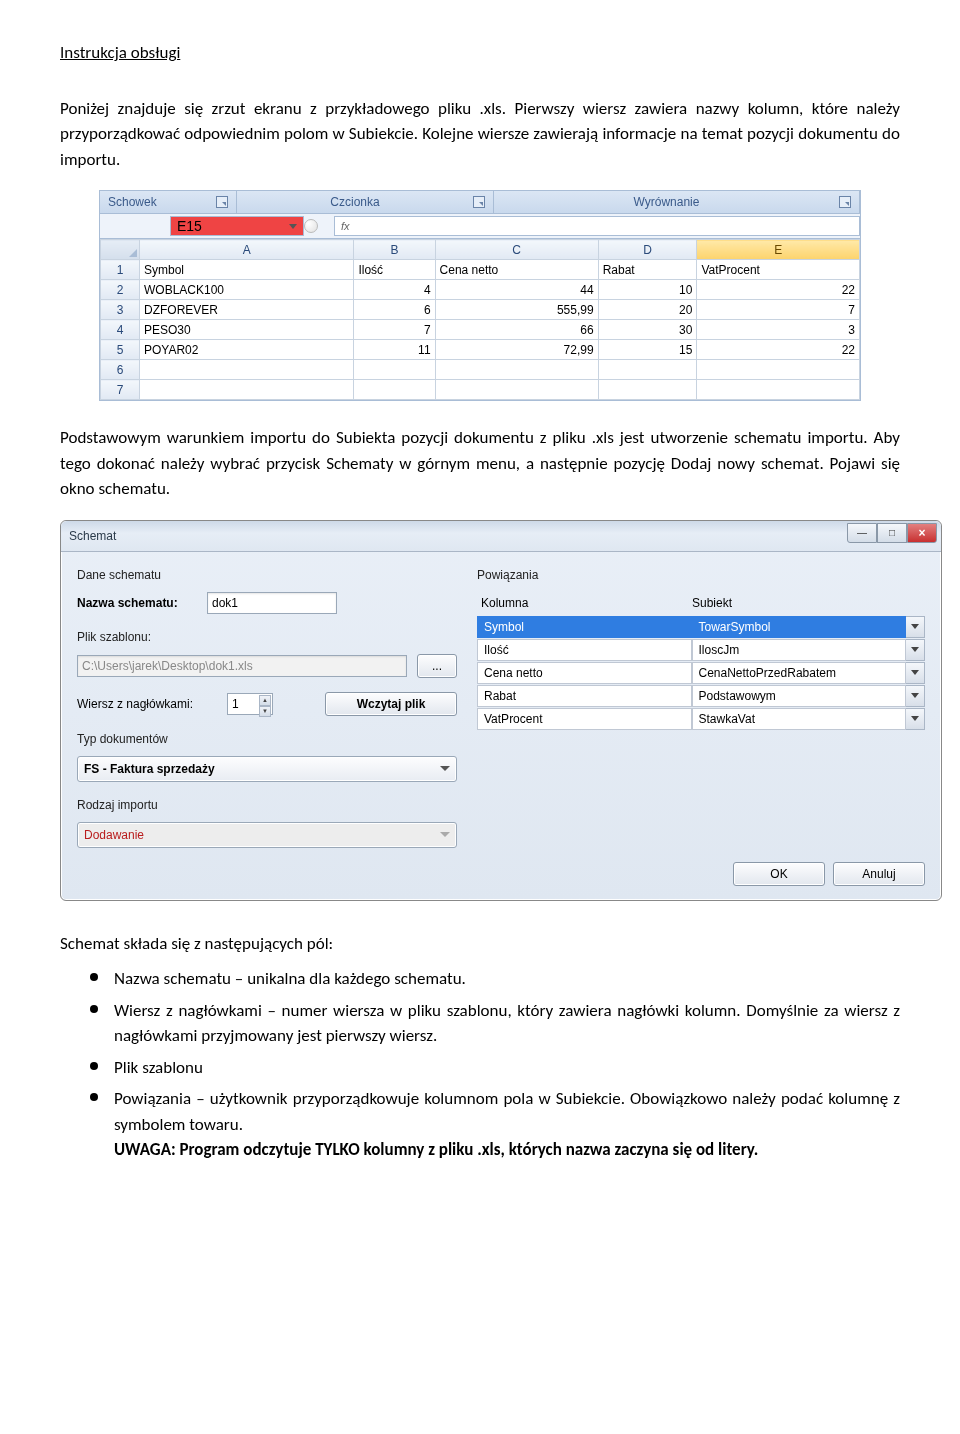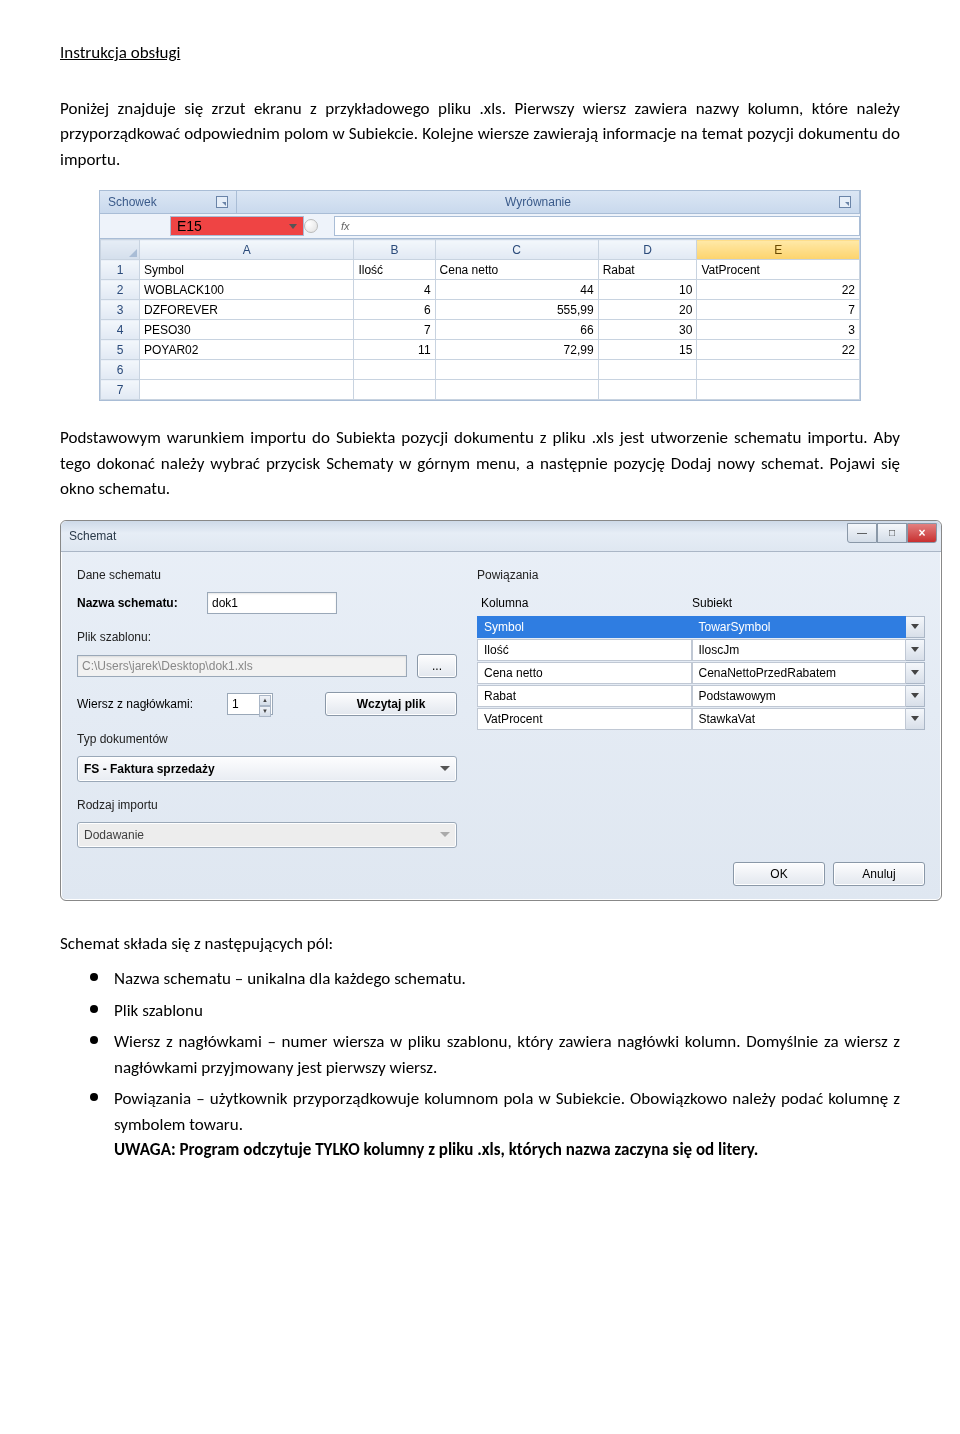--- a/index.html
+++ b/index.html
@@ -275,21 +275,21 @@
     background: linear-gradient(#fdfdfe, #e8ecf2);
     display: flex;
     align-items: center;
     justify-content: space-between;
     padding: 0 6px;
     border-radius: 3px;
     box-shadow: inset 0 0 0 1px #fff;
   }
   .combo.disabled {
     background: #ededed;
-    color: #404040;
+    color: #b91c1c;
   }
   .combo .arrow {
     width: 0; height: 0;
     border-left: 5px solid transparent;
     border-right: 5px solid transparent;
     border-top: 5px solid #555;
   }
   .combo .arrow.dis { border-top-color: #aaa; }
   .bindings {
     border: 0;
@@ -363,20 +363,24 @@
 <body>
 
 <div class="title">Instrukcja obsługi</div>
 
 <div class="para">Poniżej znajduje się zrzut ekranu z przykładowego pliku .xls. Pierwszy wiersz zawiera nazwy kolumn, które należy przyporządkować odpowiednim polom w Subiekcie. Kolejne wiersze zawierają informacje na temat pozycji dokumentu do importu.</div>
 
 <div class="excel-screenshot">
   <div class="ribbon-groups">
     <div class="ribbon-group" style="width:120px">
       <span>Schowek</span>
+      <div class="launcher"></div>
+    </div>
+    <div class="ribbon-group" style="width:240px">
+      <span style="margin:0 auto">Czcionka</span>
       <div class="launcher"></div>
     </div>
     <div class="ribbon-group" style="flex:1">
       <span style="margin:0 auto">Wyrównanie</span>
       <div class="launcher"></div>
     </div>
   </div>
   <div class="namebox-row">
     <div class="namebox-pad"></div>
     <div class="namebox">
@@ -558,18 +562,18 @@
   </div>
   <div class="win7-footer">
     <div class="btn" style="width:70px">OK</div>
     <div class="btn" style="width:70px">Anuluj</div>
   </div>
 </div>
 
 <div>Schemat składa się z następujących pól:</div>
 <ul class="fields">
   <li><span class="italic">Nazwa schematu</span><span> – unikalna dla każdego schematu.</span></li>
+  <li><span class="italic">Wiersz z nagłówkami</span><span> – numer wiersza w pliku szablonu, który zawiera nagłówki kolumn. Domyślnie za wiersz z nagłówkami przyjmowany jest pierwszy wiersz.</span></li>
   <li><span class="italic">Plik szablonu</span><span></span></li>
-  <li><span class="italic">Wiersz z nagłówkami</span><span> – numer wiersza w pliku szablonu, który zawiera nagłówki kolumn. Domyślnie za wiersz z nagłówkami przyjmowany jest pierwszy wiersz.</span></li>
   <li><span class="italic">Powiązania</span><span> – użytkownik przyporządkowuje kolumnom pola w Subiekcie. Obowiązkowo należy podać kolumnę z symbolem towaru.</span><br>
     <span class="bold">UWAGA: Program odczytuje TYLKO kolumny z pliku .xls, których nazwa zaczyna się od litery.</span>
   </li>
 </ul>
 
 </body></html>

